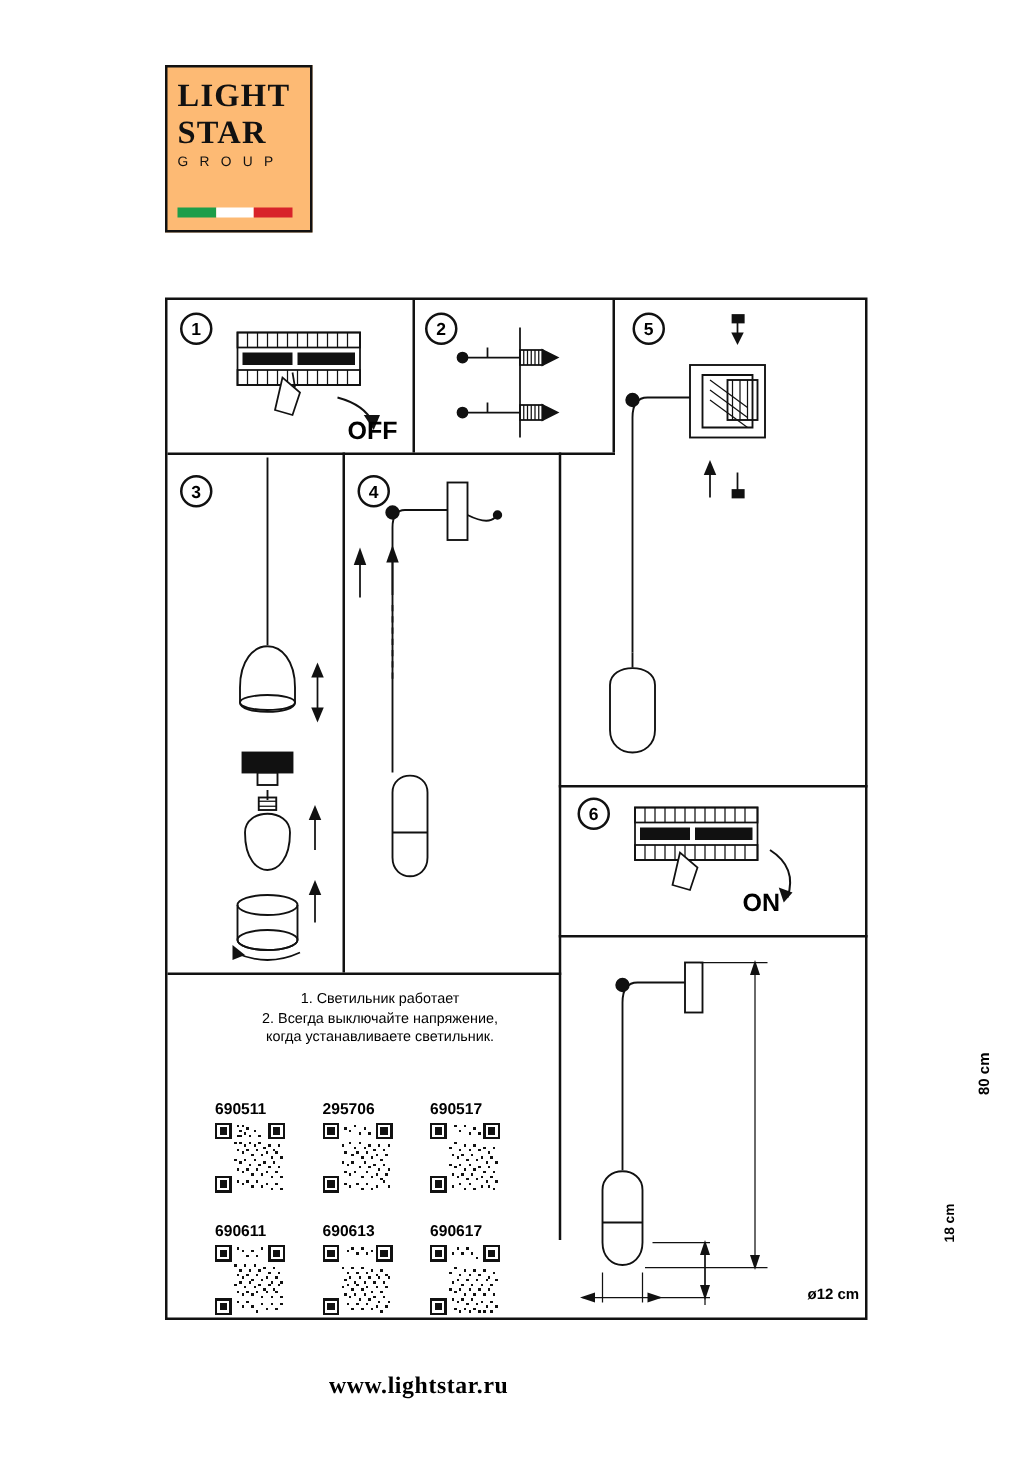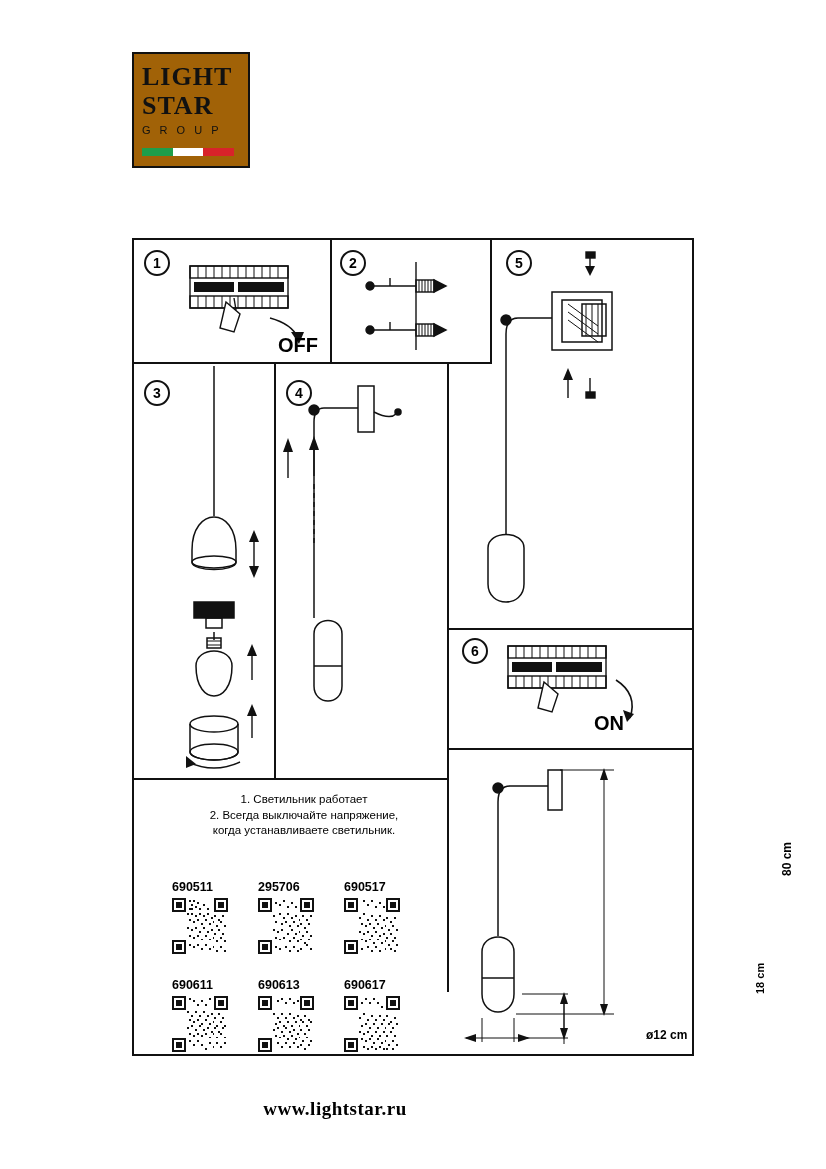--- a/index.html
+++ b/index.html
@@ -28,24 +28,24 @@
     position: absolute;
     left: 132px;
     top: 48px;
     width: 562px;
     height: 145px;
   }
   .logo {
     position: absolute;
     left: 0; top: 4px;
     width: 118px;
-    height: 116px;
+    height: 134px;
     border: 2px solid #111;
     box-sizing: border-box;
-    background: #a16207;
+    background: #fdba74;
   }
   .logo-inner {
     position: absolute;
     left: 8px; top: 8px;
     right: 8px; bottom: 8px;
   }
   .logo-word {
     font-family: "Liberation Serif", serif;
     font-weight: bold;
     font-size: 26px;

